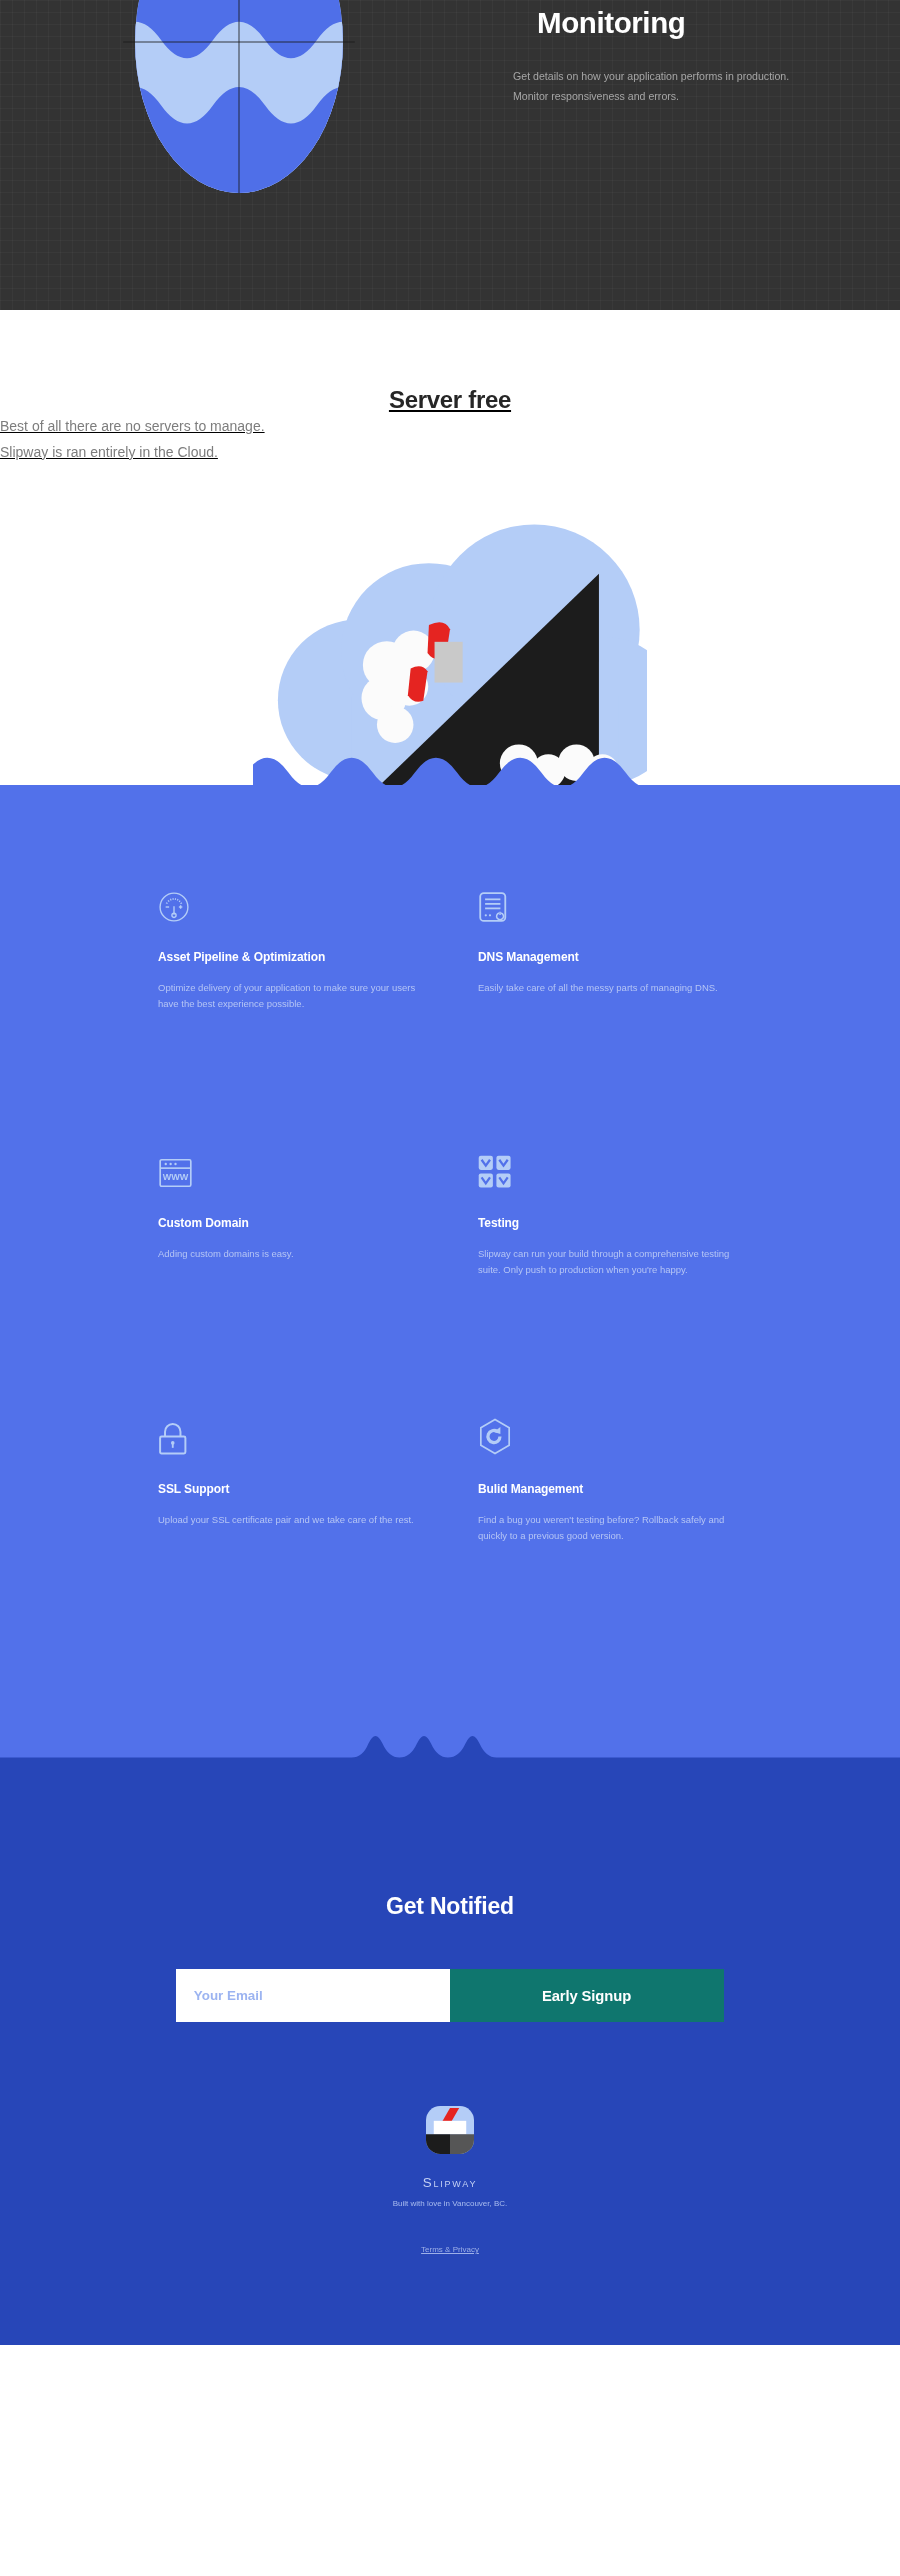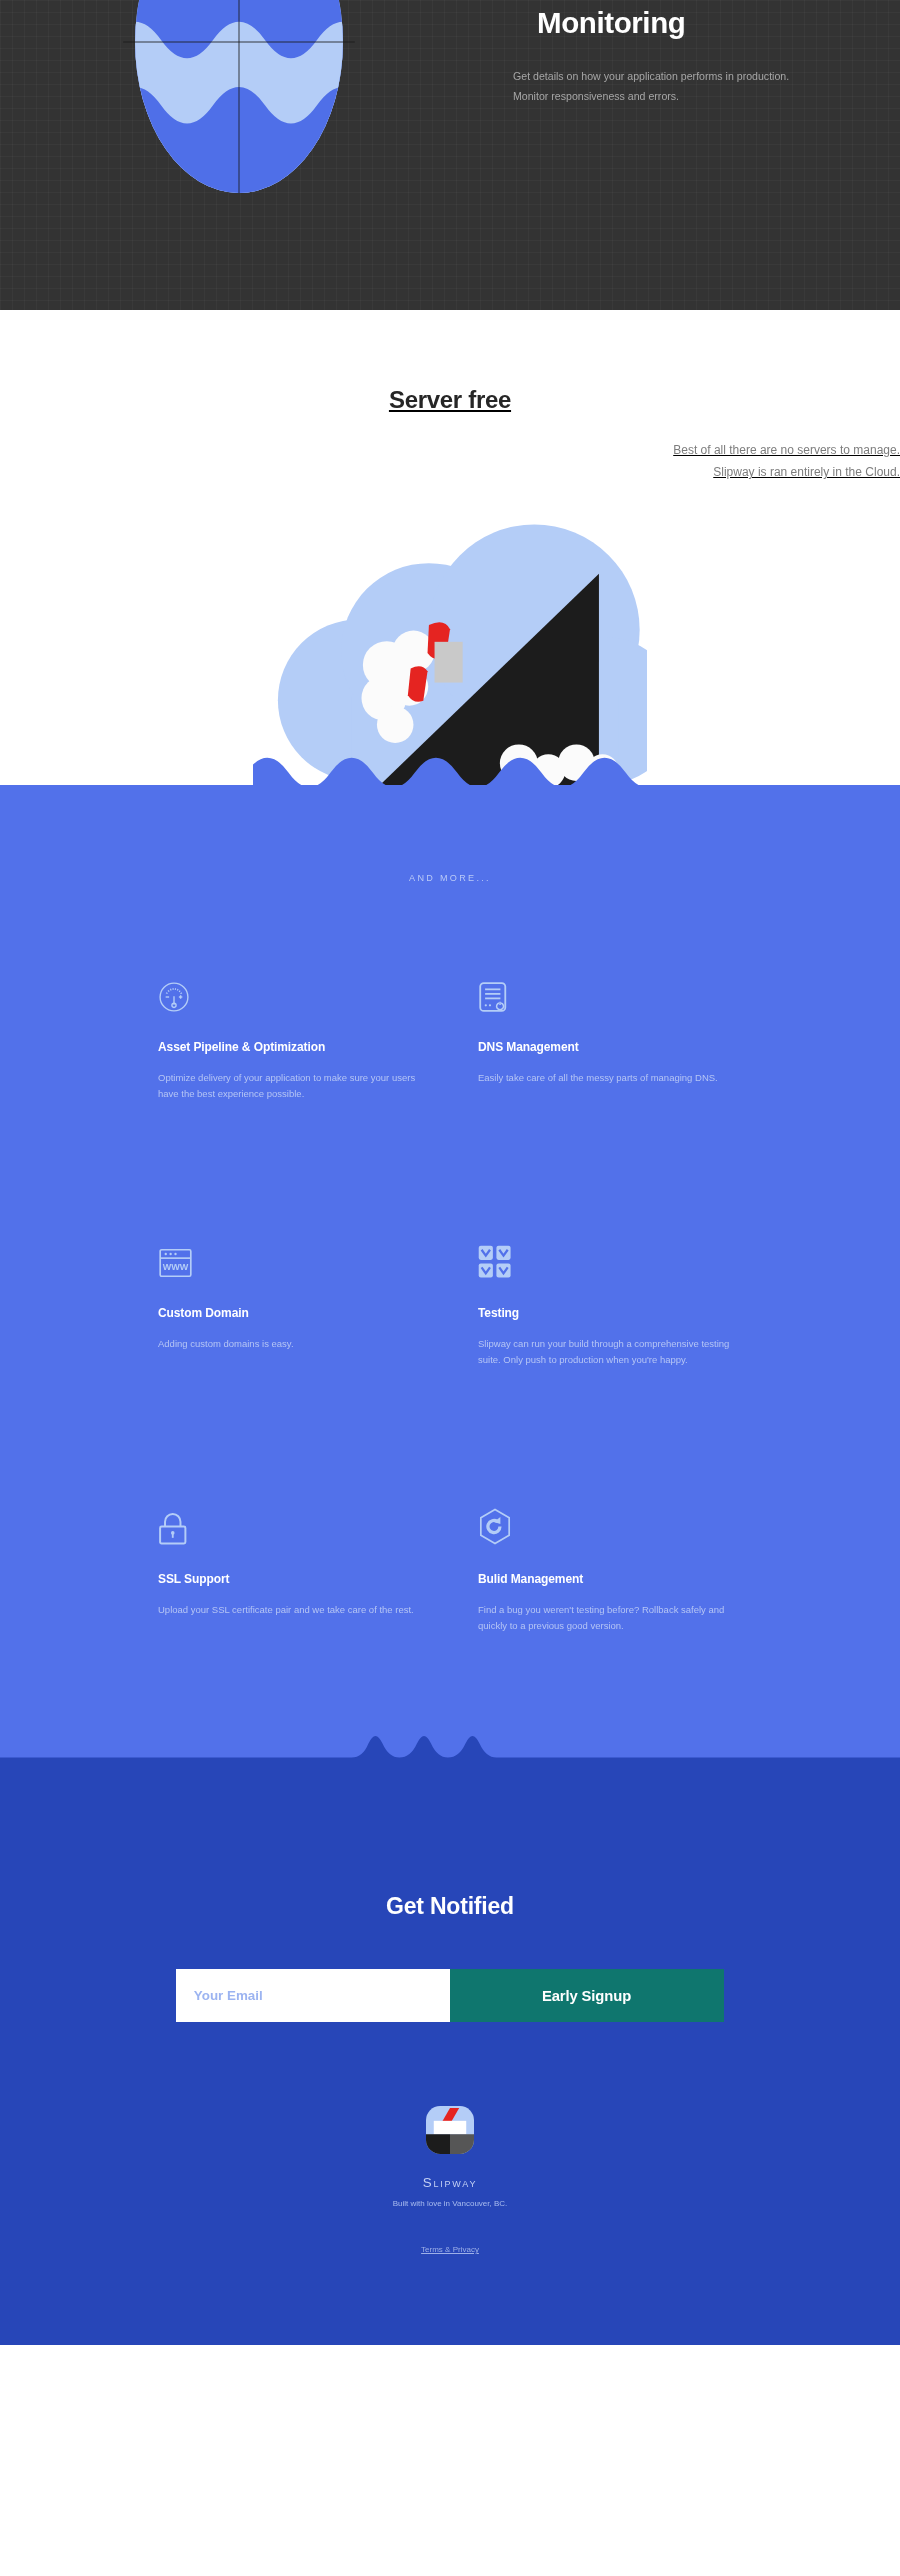--- a/index.html
+++ b/index.html
@@ -68,23 +68,22 @@
   }
   .serverfree-title {
     text-align: center;
     padding-top: 76px;
     font-size: 24px;
     font-weight: bold;
     color: #262626;
     letter-spacing: -0.3px;
   }
   .serverfree-desc {
-    text-align: right;
-    margin-top: 25px;
-    font-size: 12px;
+    text-align: left;
+    font-size: 14px;
     line-height: 1.85;
     color: #7d7d7d;
   }
   .cloud-illo-wrap {
     position: absolute;
     left: 50%;
     transform: translateX(-50%);
     top: 211px;
     width: 394px;
     height: 281px;
@@ -102,21 +101,21 @@
   .andmore-label {
     text-align: center;
     padding-top: 88px;
     font-size: 9.1px;
     letter-spacing: 2.3px;
     color: #b9c9f7;
     font-weight: 400;
   }
   .features-grid {
     width: 584px;
-    margin: 0 auto;
+    margin: 8px auto;
     padding-top: 91px;
     display: grid;
     grid-template-columns: 1fr 1fr;
     grid-row-gap: 138px;
     grid-column-gap: 56px;
   }
   .feature-card { position: relative; }
   .feature-icon {
     height: 39px;
     display: flex;
@@ -311,21 +310,20 @@
         <circle cx="460" cy="344" r="26"></circle>
         <circle cx="497" cy="355" r="23"></circle>
       </g>
 
       <path d="M-10 358 q30 -42 60 0 q30 42 60 0 q30 -42 60 0 q30 42 60 0 q30 -42 60 0 q30 42 60 0 q30 -42 60 0 q30 42 60 0 q30 -42 60 0 q30 42 60 0 L620 400 L-10 400 Z" fill="#5271ea"></path>
     </svg>
   </div>
 </section>
 
 <section class="andmore-section">
-  <div class="andmore-label">AND MORE...</div>
 
   <div class="features-grid">
 
     <div class="feature-card">
       <div class="feature-icon">
         <svg width="32" height="32" viewBox="0 0 46 46" fill="none" stroke="#b4cdf7" stroke-width="2">
           <circle cx="23" cy="23" r="20"></circle>
           <line x1="23" y1="22" x2="23" y2="34"></line>
           <circle cx="23" cy="35" r="3"></circle>
           <line x1="11" y1="23" x2="16" y2="23"></line>

